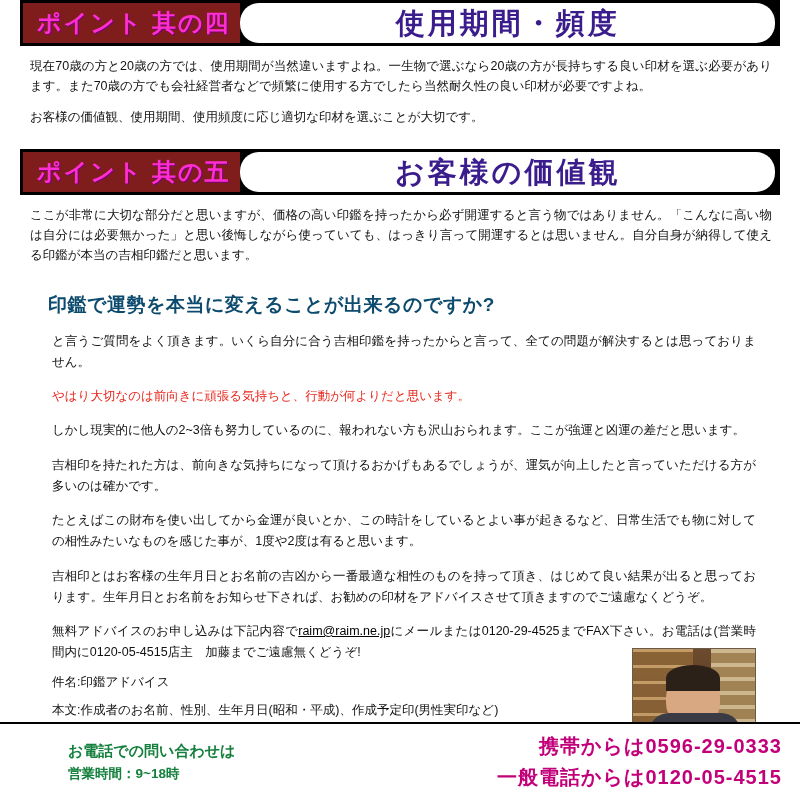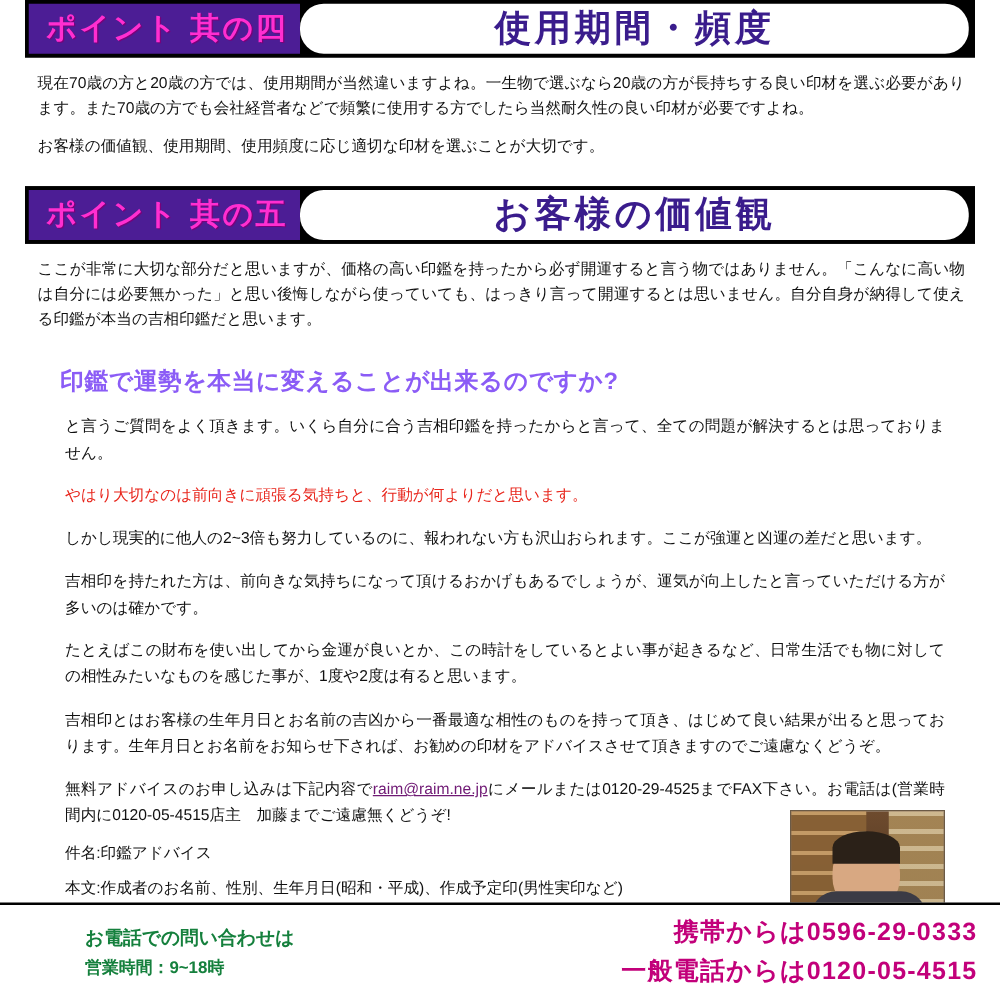--- a/index.html
+++ b/index.html
@@ -28,21 +28,21 @@
     margin: 0 20px;
     background: #000000;
     border: 3px solid #000;
     display: flex;
     align-items: center;
     box-sizing: border-box;
     height: 46px;
     position: relative;
   }
   .banner-tag {
-    background: #4c1d95;
+    background: #7f1d1d;
     color: #ff2ed0;
     font-weight: bold;
     font-size: 24px;
     letter-spacing: 2px;
     padding: 0 10px 0 14px;
     white-space: nowrap;
     text-shadow: 1px 1px 0 #7a007a;
     line-height: 40px;
   }
   .banner-title {
@@ -67,37 +67,37 @@
     color: #111;
     text-align: justify;
   }
   .spacer-md { height: 22px; }
 
   
   .question {
     margin: 26px 0 0 48px;
     font-size: 19px;
     font-weight: bold;
-    color: #8b5cf6;
+    color: #0c4a6e;
     letter-spacing: 0.5px;
   }
 
   
   .body-p {
     margin: 13px 44px 0 52px;
     font-size: 12.5px;
     line-height: 1.7;
     color: #111;
     text-align: justify;
   }
   .body-p.red { color: #e8251b; }
 
   
   a.mail {
-    color: #701a75;
+    color: #000000;
   }
 
   
   .photo {
     position: absolute;
     right: 44px;
     top: 648px;
     width: 122px;
     height: 78px;
     border: 1px solid #6b5a46;

